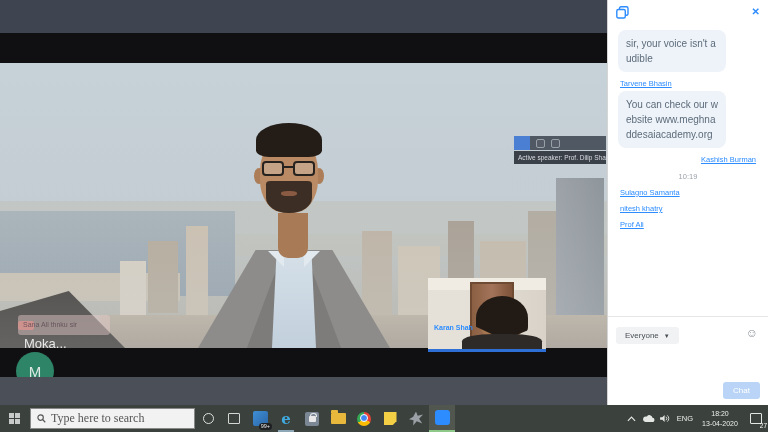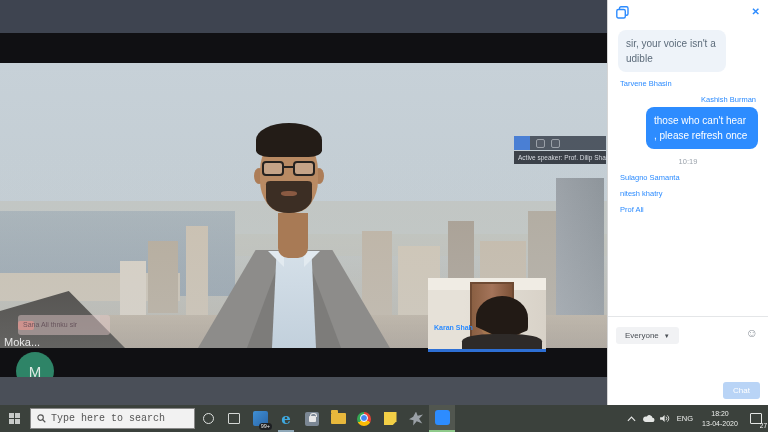--- a/index.html
+++ b/index.html
@@ -61,21 +61,21 @@
   .glass.gl { left:262px; } .glass.gr { left:293px; }
   .bridge { position:absolute; left:283px; top:103px; width:11px; height:2px; background:#262220; }
   .beard { position:absolute; left:266px; top:118px; width:46px; height:32px; background:#3c2e24;
     border-radius:10% 10% 48% 48%; }
   .mouth { position:absolute; left:281px; top:128px; width:16px; height:5px; background:#8a5a42; border-radius:40%; }
 
   
   .toast { position:absolute; left:18px; top:315px; width:92px; height:20px; background:rgba(230,205,205,.45);
     border-radius:3px; color:rgba(90,70,80,.8); font-size:7px; line-height:20px; padding:0 5px;
     white-space:nowrap; overflow:hidden; }
-  .pname { position:absolute; left:4px; top:336px; color:#e8e8e8; font-size:11px; }
+  .pname { position:absolute; left:24px; top:336px; color:#e8e8e8; font-size:13px; }
   .asbox { position:absolute; left:514px; top:136px; width:92px; }
   .asrow { height:14px; display:flex; align-items:center; background:rgba(40,48,60,.75); }
   .as-blue { width:16px; height:14px; background:#4a7fd4; }
   .as-mini { width:9px; height:9px; margin-left:6px; background:#565d68; border:1px solid #9aa0a8; border-radius:2px; }
   .aslabel { margin-top:1px; background:rgba(35,40,48,.85); color:#d8dce2; font-size:6.5px;
     padding:3px 4px; white-space:nowrap; }
 
   
   .thumb { position:absolute; left:428px; top:278px; width:118px; height:74px; overflow:hidden;
     background:linear-gradient(90deg,#e6e1d8 0%,#e6e1d8 30%,#d8d2c8 100%); border-bottom:3px solid #2d6fd4; }
@@ -94,21 +94,21 @@
 
   
   .chat { position:absolute; left:607px; top:0; width:161px; height:405px; background:#fff;
     border-left:1px solid #d5d5d5; }
   .chat-header { position:absolute; left:0; top:0; width:100%; height:26px; }
   .popout { position:absolute; left:8px; top:6px; width:13px; height:13px; }
   .chat-title { position:absolute; left:0; top:7px; width:100%; text-align:center; color:#2d8cff;
     font-size:9px; font-weight:bold; }
   .chat-close { position:absolute; right:8px; top:6px; color:#2d8cff; font-size:10px; font-weight:bold; cursor:default; }
   .msgs { position:absolute; left:0; top:28px; width:100%; height:288px; padding:2px 10px; overflow:hidden; }
-  .mname { color:#2d8cff; font-size:7.5px; margin:7px 6px 3px 2px; }
+  .mname { color:#2d8cff; font-size:7.5px; margin:7px 6px 3px 2px;text-decoration:underline; }
   .mname.right { text-align:right; margin-right:2px; }
   .bubble { background:#eef3f9; color:#5c6b7a; font-size:10px; line-height:1.5; border-radius:8px;
     padding:6px 8px; max-width:108px; word-break:break-all; margin-bottom:4px; }
   .bubble.self { background:#2d8cff; color:#fff; margin-left:auto; word-break:normal; max-width:112px; }
   .mtime { text-align:center; color:#9aa2ab; font-size:7.5px; margin:8px 0 2px 0; }
   .composer { position:absolute; left:0; top:316px; width:100%; height:89px; border-top:1px solid #e4e6e8; }
   .recip-row { position:absolute; left:8px; top:7px; right:8px; height:18px; }
   .recip { display:inline-flex; align-items:center; gap:5px; background:#f1f2f4; border-radius:3px;
     padding:4px 9px; font-size:8px; color:#4a4f55; }
   .recip .chev { font-size:6px; color:#4a4f55; }
@@ -119,22 +119,22 @@
     border:none; border-radius:3px; padding:4px 10px; }
 
   
   .taskbar { position:absolute; left:0; top:405px; width:768px; height:27px; background:#3b413c;
     display:flex; align-items:center; }
   .tb-start { width:30px; height:27px; display:flex; align-items:center; justify-content:center; }
   .winlogo { width:12px; height:12px; display:grid; grid-template-columns:5px 5px; grid-template-rows:5px 5px; gap:1px; }
   .winlogo span { background:#c8cbc9; }
   .tb-search { width:165px; height:21px; background:#f2f2f2; border:1px solid #888; display:flex;
     align-items:center; padding:0 6px; gap:5px; }
-  .tb-search input { border:none; outline:none; background:transparent; font-size:10px; color:#444; width:120px;
-    font-family:Liberation Mono, monospace; }
+  .tb-search input { border:none; outline:none; background:transparent; font-size:12px; color:#444; width:120px;
+    font-family:Liberation Serif, serif; }
   .tb-search input::placeholder { color:#555; }
   .tb-ico { width:26px; height:27px; display:flex; align-items:center; justify-content:center; position:relative; }
   .cortana { width:11px; height:11px; border:1.5px solid #dfe2e0; border-radius:50%; }
   .taskview { width:12px; height:11px; border:1.5px solid #d4d7d5; border-radius:1px; position:relative; }
   .app-sq { width:15px; height:15px; border-radius:2px; position:relative; }
   .badge99 { position:absolute; right:1px; bottom:2px; background:#1d1f22; color:#e8e8e8; font-size:5.5px;
     border-radius:6px; padding:1px 2px; line-height:1; }
   .edge-e { color:#3fa9e0; font-size:15px; font-weight:bold; font-family:"DejaVu Serif", serif; }
   .openline { position:absolute; bottom:0; left:5px; right:5px; height:2px; background:#8fa8b8; }
   .chrome { width:14px; height:14px; border-radius:50%;
@@ -239,23 +239,23 @@
         <rect x="3.5" y="0.8" width="8.5" height="8.5" rx="1.5" fill="none" stroke="#2d8cff" stroke-width="1.4"></rect>
         <rect x="0.8" y="3.5" width="8.5" height="8.5" rx="1.5" fill="#fff" stroke="#2d8cff" stroke-width="1.4"></rect>
       </svg>
       <div class="chat-close">✕</div>
     </div>
 
     <div class="msgs">
       <div class="bubble">sir,  your voice isn't audible</div>
 
       <div class="mname">Tarvene Bhasin</div>
+      <div class="bubble">You can check our website www.meghnaddesaiacademy.org</div>
 
       <div class="mname right">Kashish Burman</div>
-      <div class="bubble self">those who can't hear , please refresh once</div>
 
       <div class="mtime">10:19</div>
 
       <div class="mname">Sulagno Samanta</div>
 
       <div class="mname">nitesh khatry</div>
 
       <div class="mname">Prof  Ali</div>
 
     </div>

